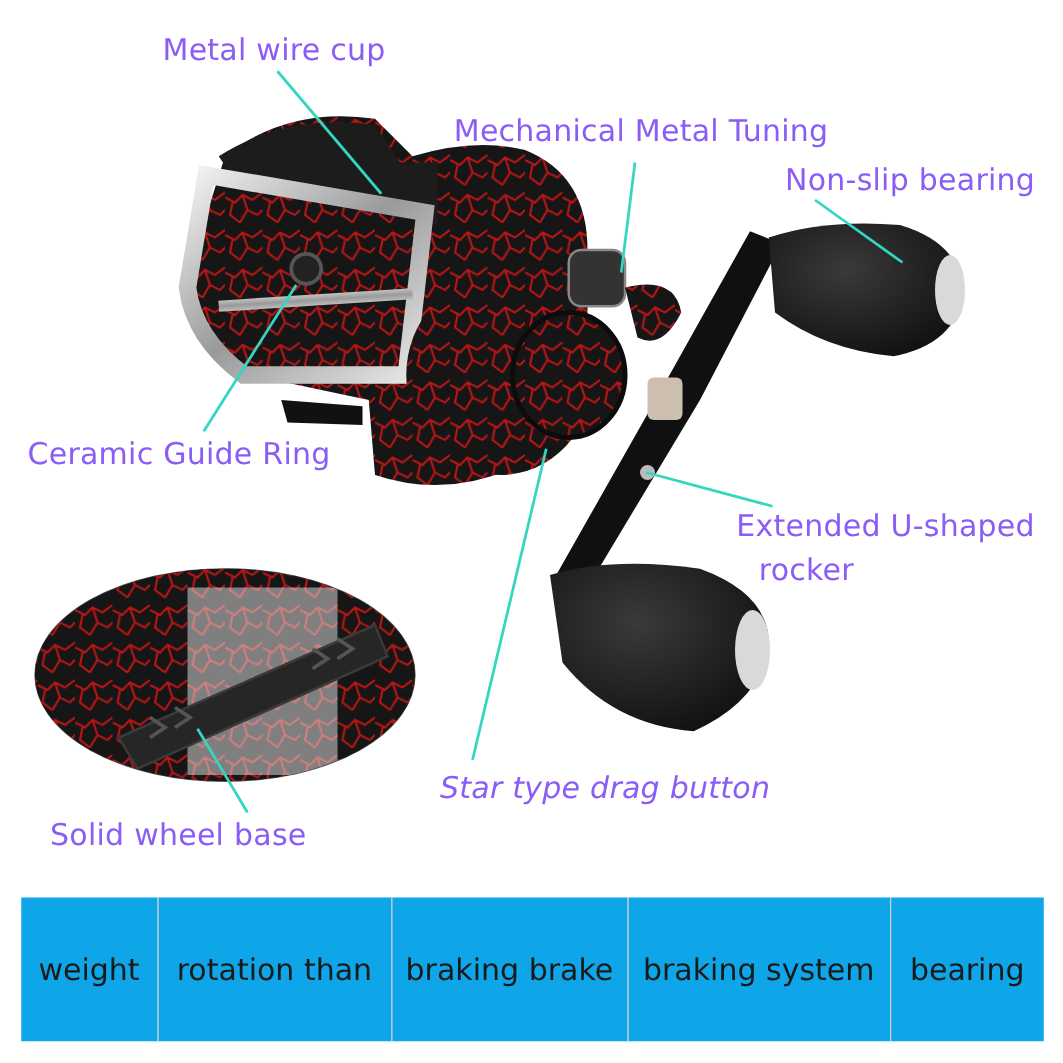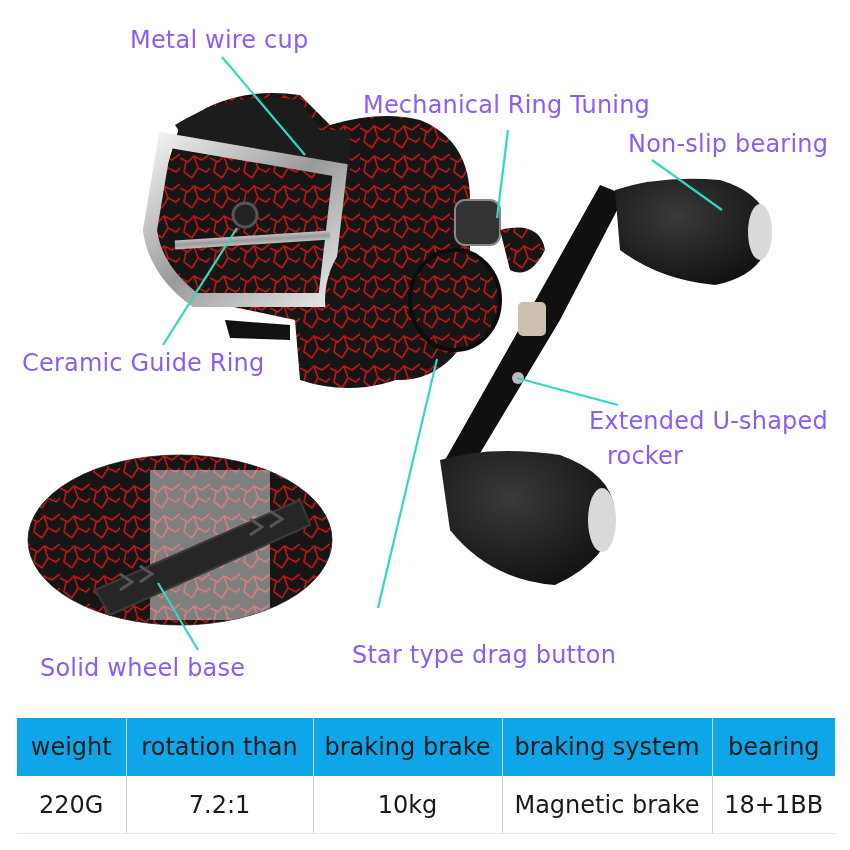--- a/index.html
+++ b/index.html
@@ -87,45 +87,38 @@
     <line x1="508" y1="130" x2="497" y2="218"></line>
     <line x1="652" y1="160" x2="722" y2="210"></line>
     <line x1="237" y1="228" x2="163" y2="345"></line>
     <line x1="517" y1="378" x2="618" y2="405"></line>
     <line x1="437" y1="359" x2="378" y2="608"></line>
     <line x1="158" y1="583" x2="198" y2="650"></line>
   </g>
 </svg>
 
 <div class="label" style="left:130px; top:25px;">Metal wire cup</div>
-<div class="label" style="left:363px; top:90px;">Mechanical Ring Tuning</div>
+<div class="label" style="left:363px; top:90px;">Mechanical Metal Tuning</div>
 <div class="label" style="left:628px; top:129px;">Non-slip bearing</div>
 <div class="label" style="left:22px; top:348px;">Ceramic Guide Ring</div>
 <div class="label" style="left:589px; top:406px;">Extended U-shaped</div>
 <div class="label" style="left:589px; top:441px;margin-left:18px;">rocker</div>
-<div class="label" style="left:352px; top:640px;">Star type drag button</div>
+<div class="label" style="left:352px; top:615px;font-style:italic;">Star type drag button</div>
 <div class="label" style="left:40px; top:653px;">Solid wheel base</div>
 
 <table class="spec">
   <colgroup>
     <col style="width:109px">
       <col style="width:187px">
       <col style="width:189px">
       <col style="width:210px">
       <col style="width:123px">
   </colgroup>
   <tbody>
       <tr class="head">
     <td>weight</td>
     <td>rotation than</td>
     <td>braking brake</td>
     <td>braking system</td>
     <td>bearing</td>
   </tr>
-  <tr class="vals">
-    <td>220G</td>
-    <td>7.2:1</td>
-    <td>10kg</td>
-    <td>Magnetic brake</td>
-    <td>18+1BB</td>
-  </tr>
 </tbody>
   </table>
 
 </body></html>

